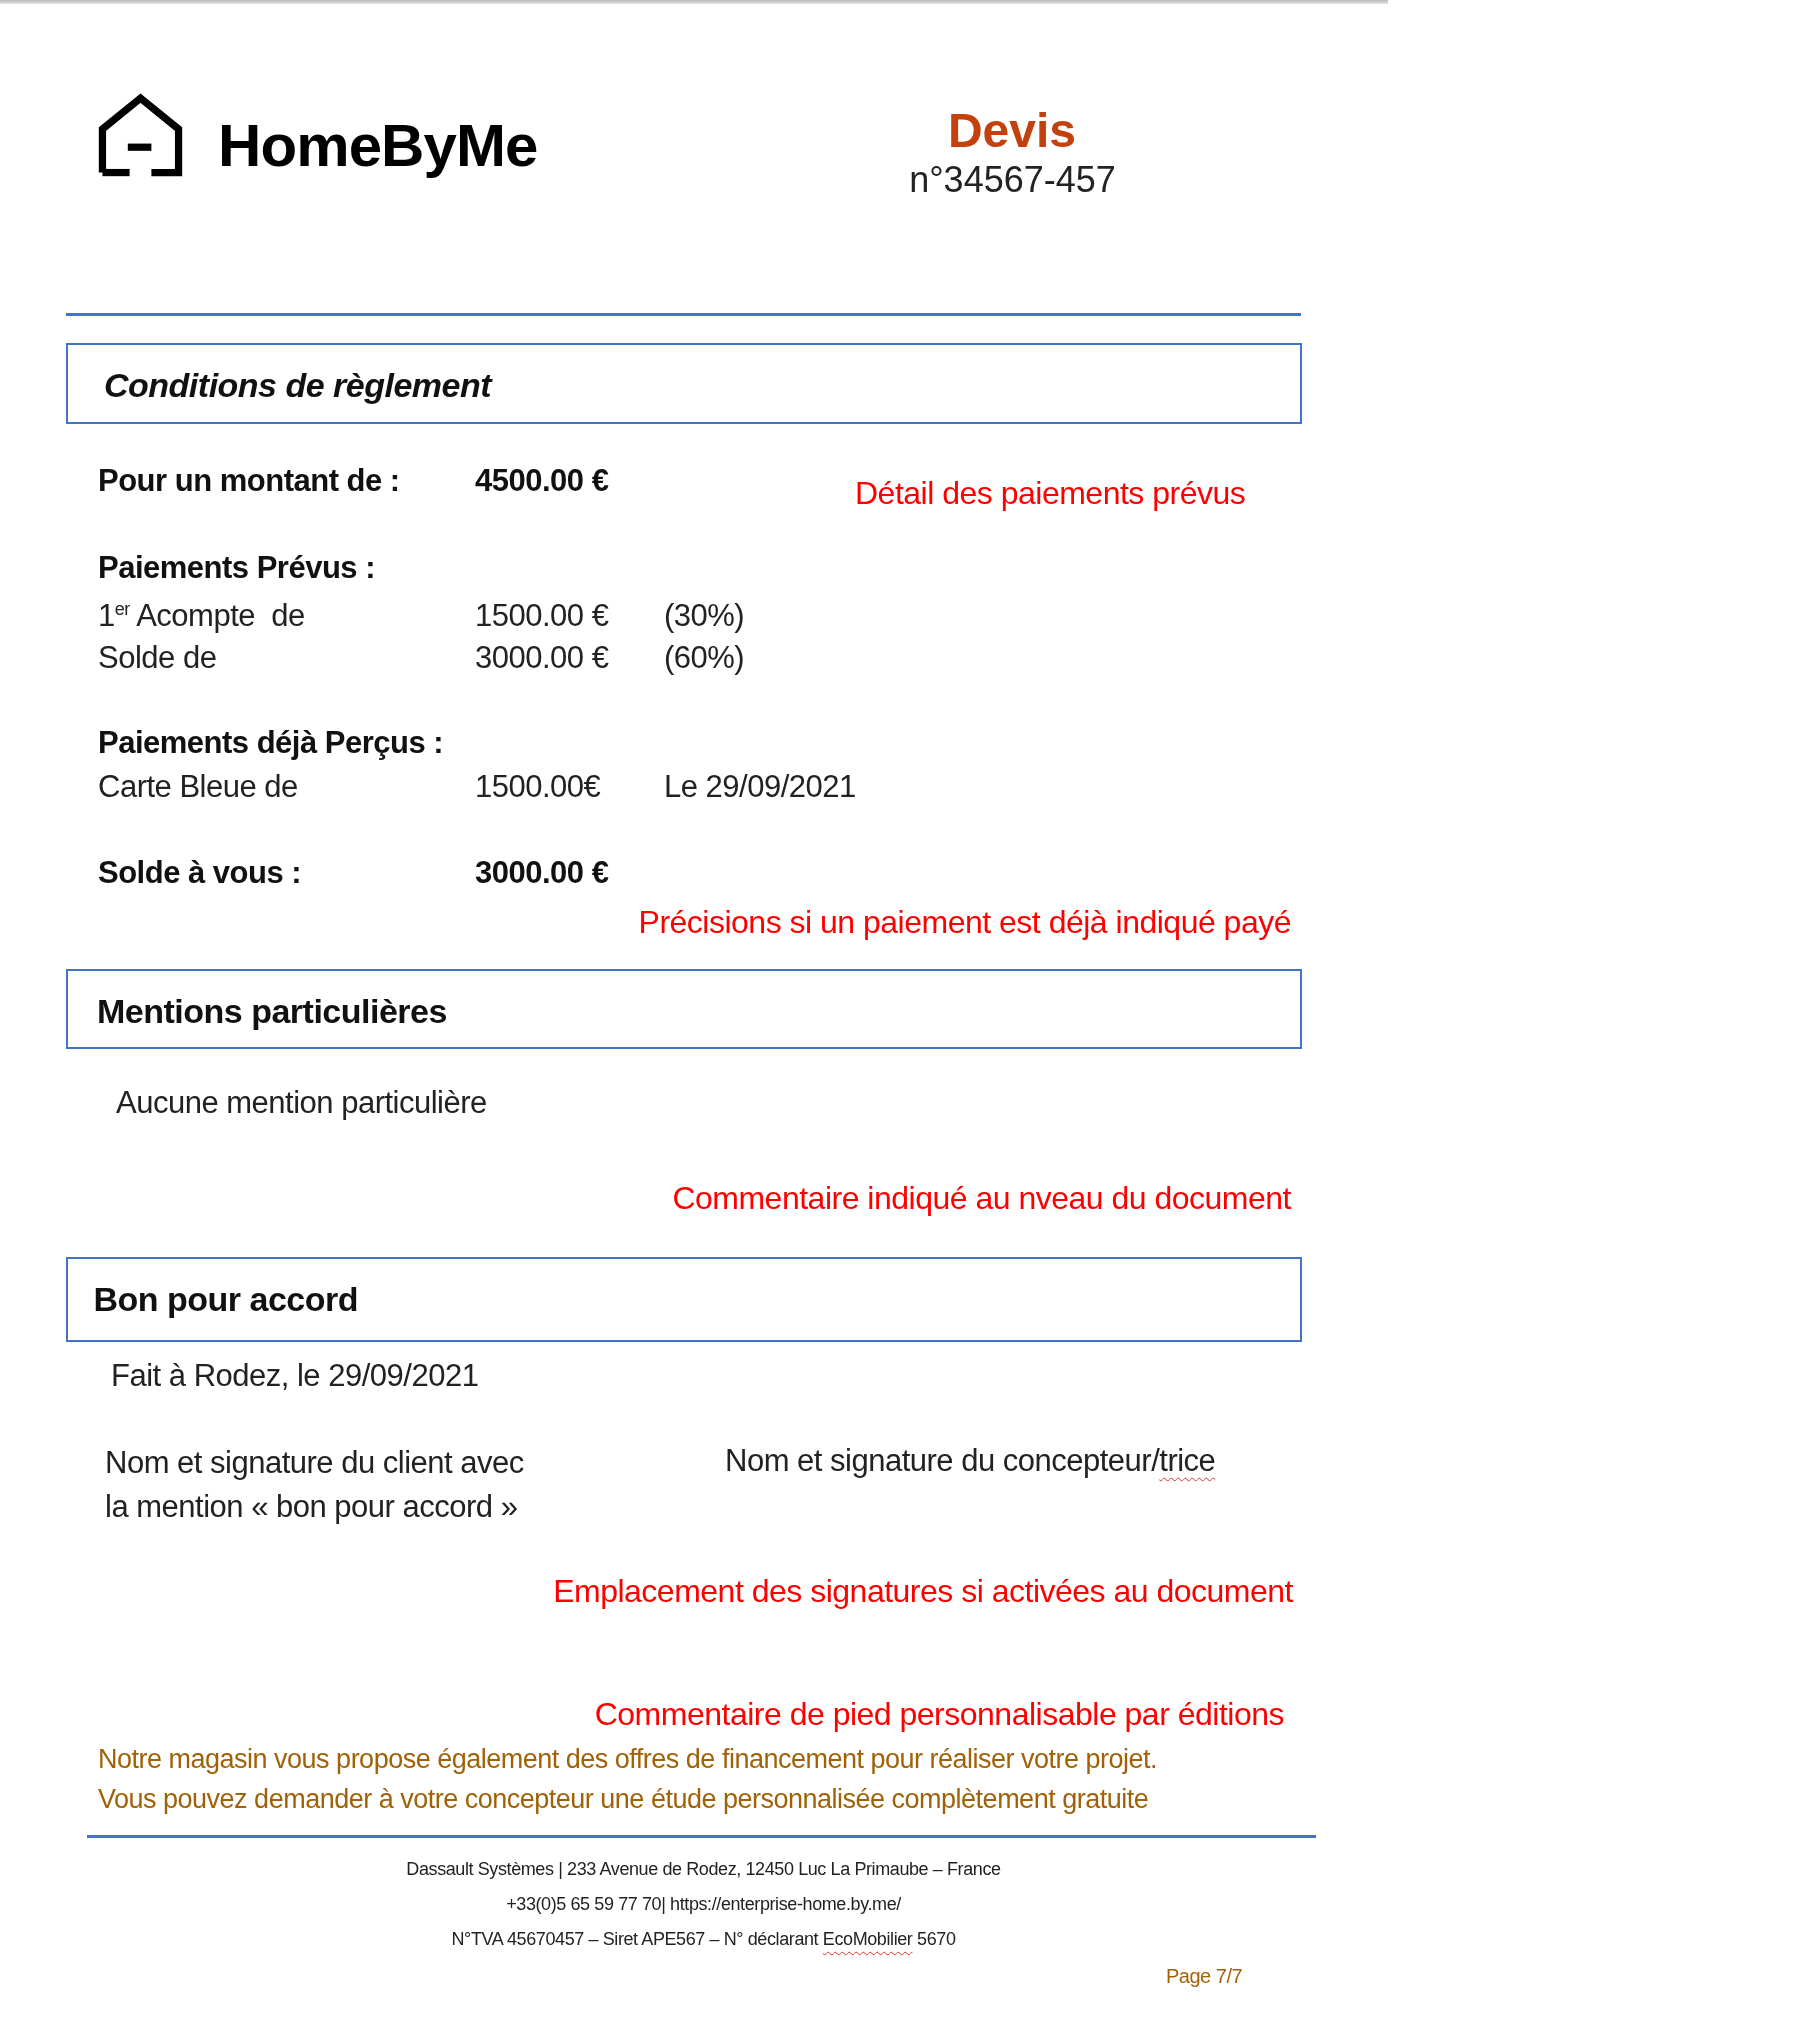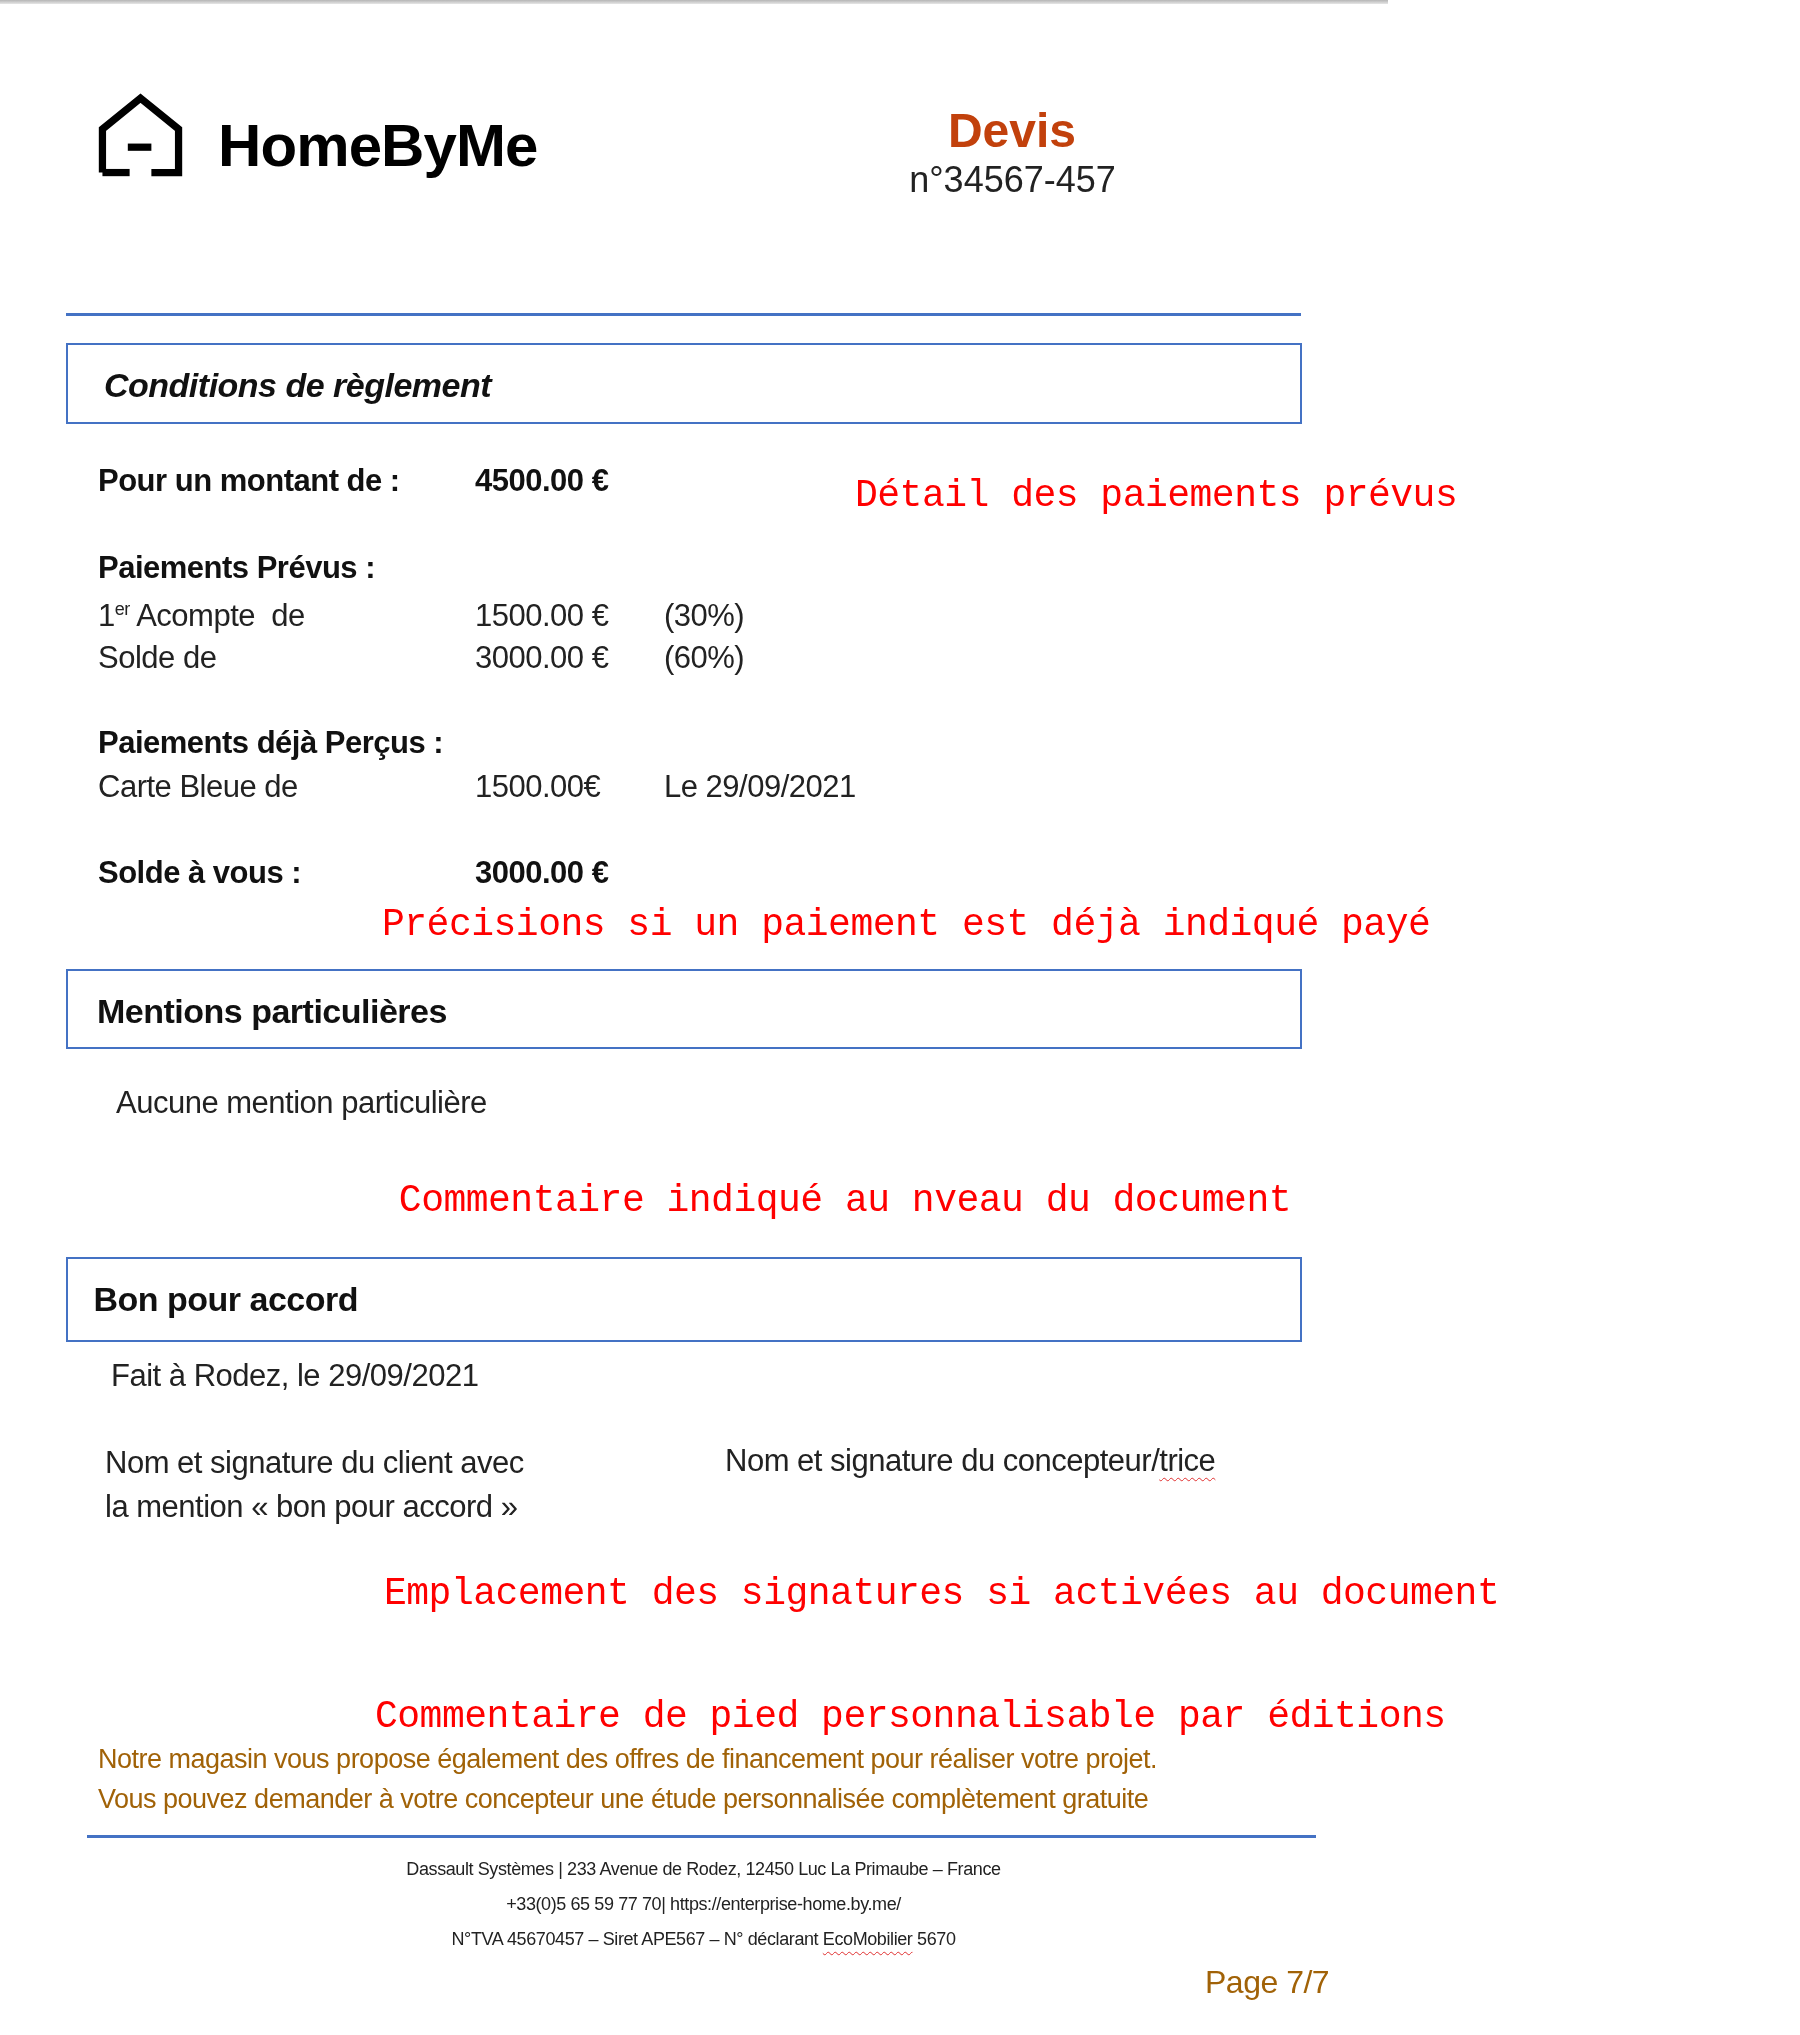--- a/index.html
+++ b/index.html
@@ -13,21 +13,21 @@
                letter-spacing: -0.9px; color: #000; line-height: 1; }
   .doc-title { left: 921px; top: 107px; width: 182px; text-align: center;
                font-size: 48px; font-weight: bold; color: #c2410c; line-height: 1; }
   .doc-number { left: 876px; top: 162px; width: 273px; text-align: center;
                 font-size: 36px; color: #222; line-height: 1; }
   .hline { height: 2.7px; background: #4472C4; }
   .section-box { border: 2.7px solid #4472C4; box-sizing: border-box; }
   .section-title { font-size: 34px; font-weight: bold; color: #111; line-height: 1; letter-spacing: -0.5px; }
   .t { font-size: 31px; line-height: 1; color: #222; letter-spacing: -0.5px; }
   .b { font-weight: bold; color: #111; }
-  .red { color: #ff0000; font-size: 38px; line-height: 1; letter-spacing: -0.5px; font-family: Liberation Mono, monospace; }
+  .red { color: #ff0000; font-size: 32px; line-height: 1; letter-spacing: -0.5px; }
   .right { text-align: right; }
   .foot-note { font-size: 27px; color: #a16207; line-height: 1; letter-spacing: -0.5px; }
   .foot-addr { font-size: 18px; color: #222; line-height: 1; width: 1233px; left: 87px;
                text-align: center; letter-spacing: -0.4px; }
   .spell { text-decoration: underline wavy #e03030; text-decoration-thickness: 0.9px;
            text-underline-offset: 5.5px; }
   sup.er { font-size: 18px; vertical-align: 11px; line-height: 0; }
 </style>
 </head>
 <body>
@@ -95,14 +95,14 @@
 <div class="abs red right" style="left:375px; width:909px; top:1698px;">Commentaire de pied personnalisable par éditions</div>
 <div class="abs foot-note" style="left:98px; top:1746px;">Notre magasin vous propose également des offres de financement pour réaliser votre projet.</div>
 <div class="abs foot-note" style="left:98px; top:1786px;">Vous pouvez demander à votre concepteur une étude personnalisée complètement gratuite</div>
 
 <div class="abs hline" style="left:87px; top:1835px; width:1229px;"></div>
 
 <div class="abs foot-addr" style="top:1860px;">Dassault Systèmes | 233 Avenue de Rodez, 12450 Luc La Primaube – France</div>
 <div class="abs foot-addr" style="top:1895px;">+33(0)5 65 59 77 70| https://enterprise-home.by.me/</div>
 <div class="abs foot-addr" style="top:1930px;"><span style="white-space:pre;">N°TVA 45670457 – Siret APE567 – N° déclarant </span><span class="spell">EcoMobilier</span><span style="white-space:pre;"> 5670</span></div>
 
-<div class="abs foot-note" style="left:1205px; top:1966px; font-size:32px;">Page 7/7</div>
+<div class="abs foot-note" style="left:1166px; top:1966px; font-size:20px;">Page 7/7</div>
 
 
 </body></html>

